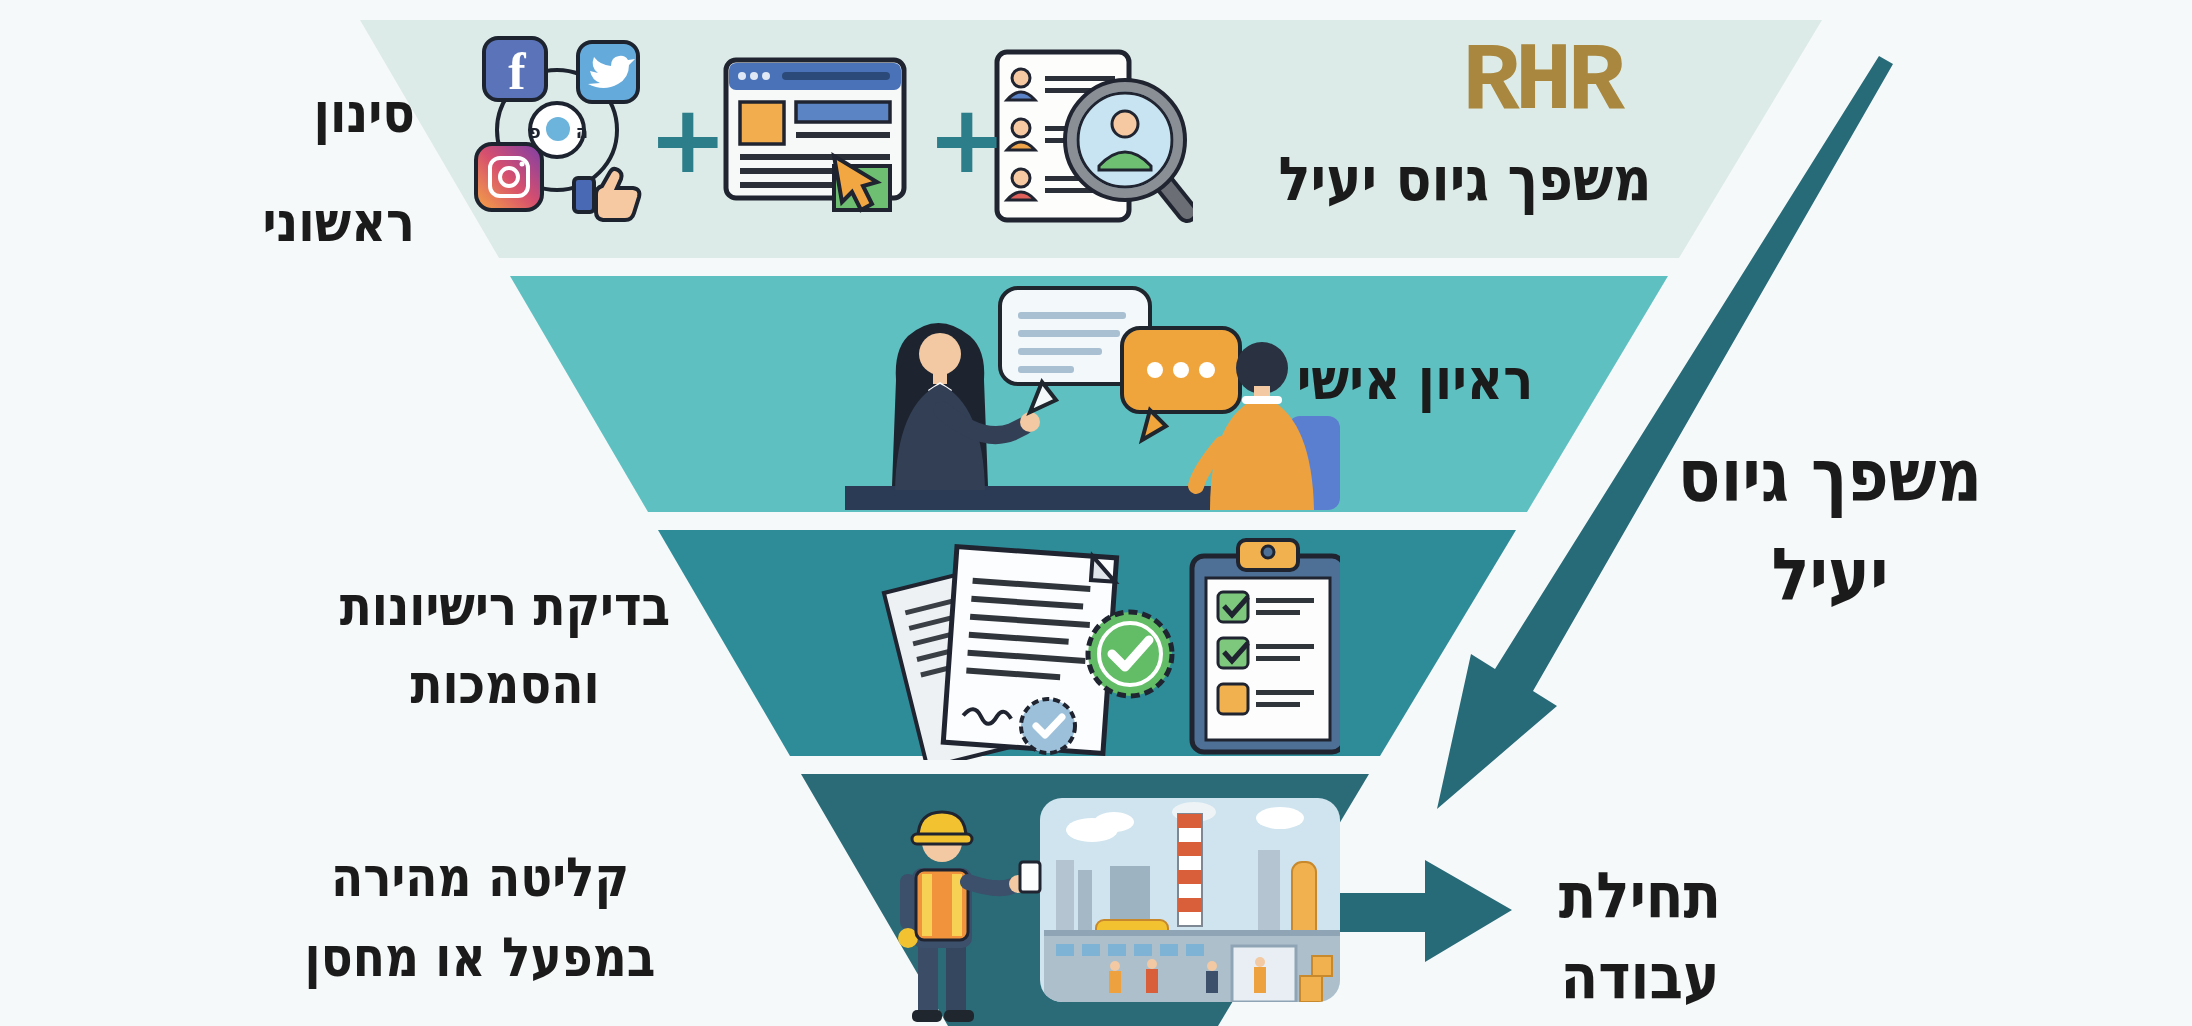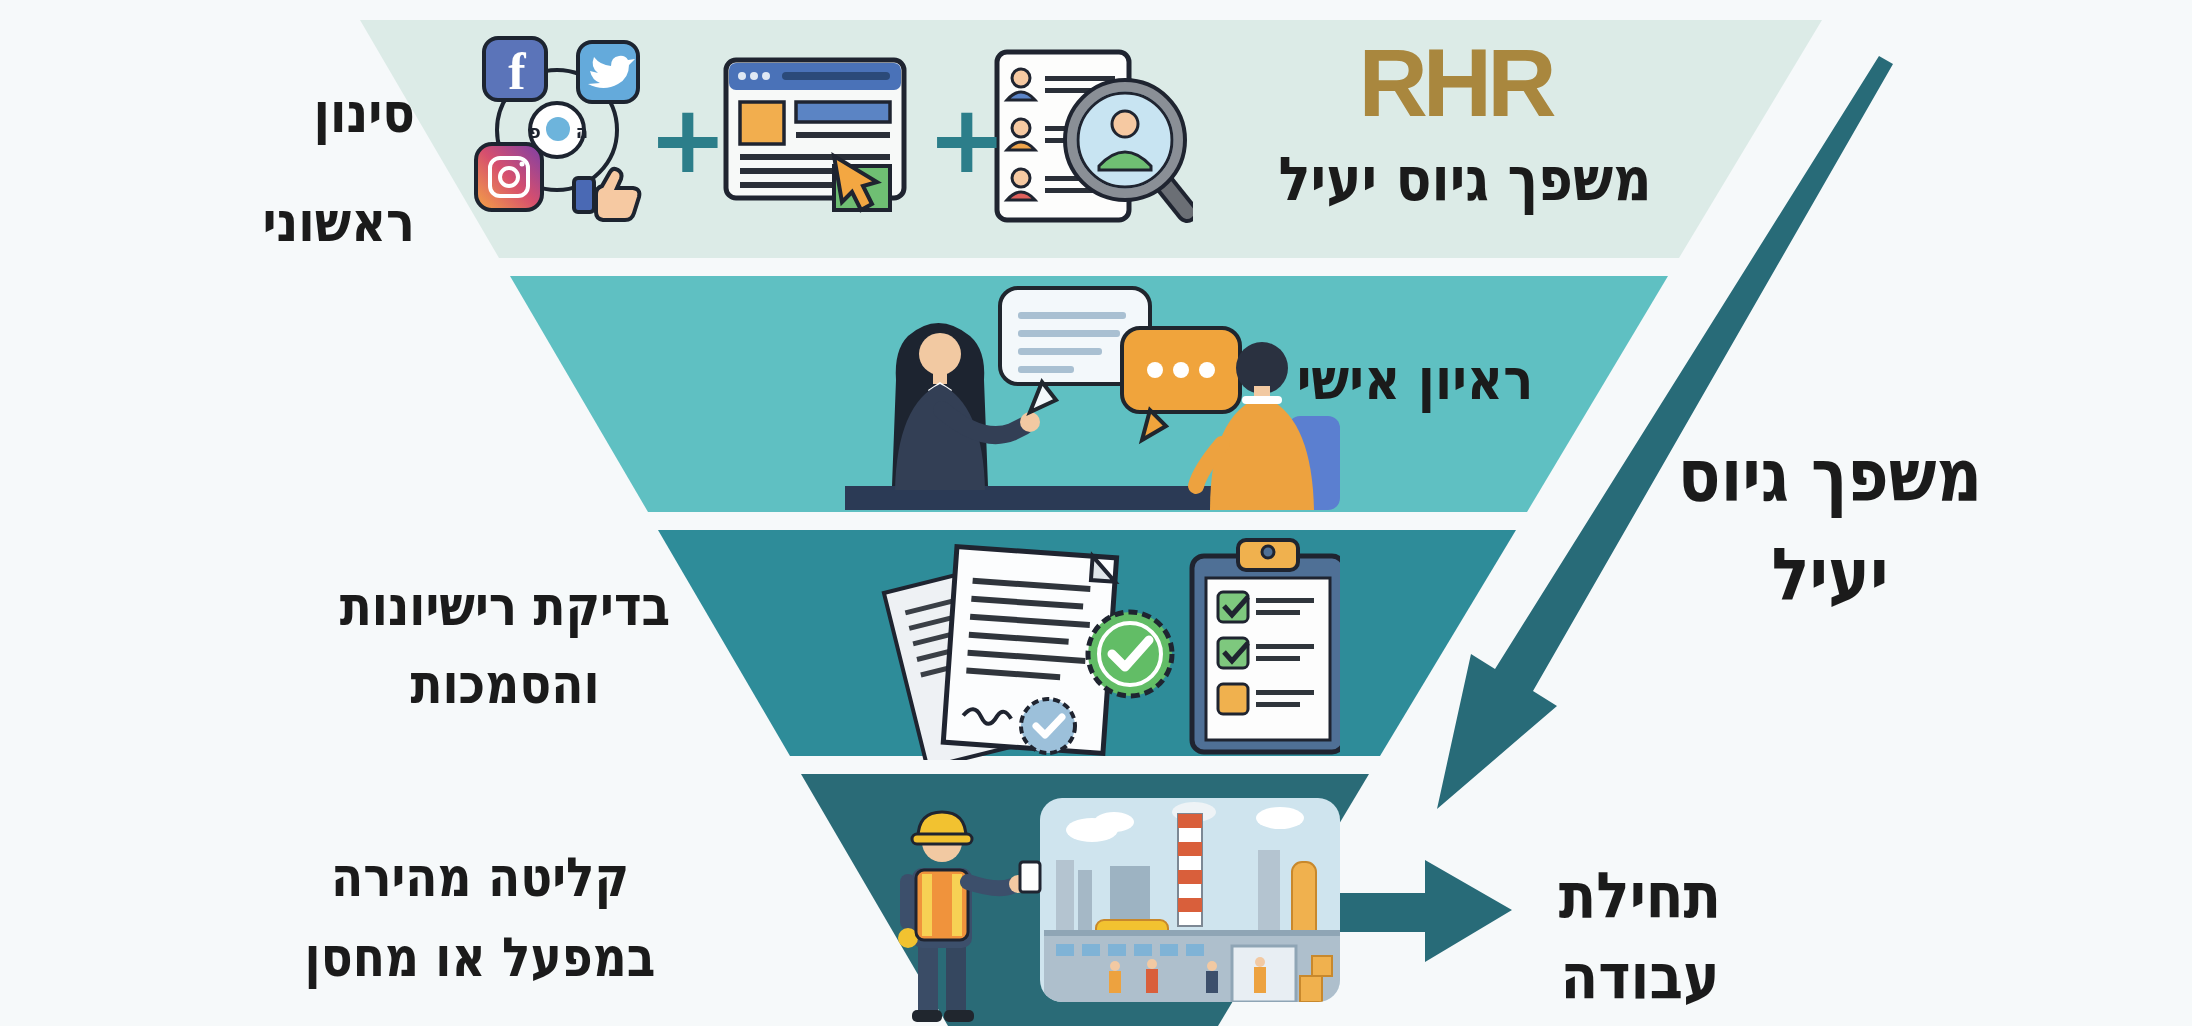--- a/index.html
+++ b/index.html
@@ -10,23 +10,23 @@
   }
   .layer{position:absolute;left:0;top:0;}
   .abs{position:absolute;}
   .lbl{
     color:#1b1b1b;font-weight:bold;text-align:center;
     transform:scaleY(1.15);transform-origin:center;
     white-space:nowrap;z-index:3;
   }
   .lbl.right-align{text-align:right;}
   #rhr-logo{
-    font-family:Liberation Sans, sans-serif;
+    font-family:Liberation Mono, monospace;
     font-weight:bold;color:#a9873e;font-size:96px;letter-spacing:-5px;
-    text-align:center;z-index:3;
+    text-align:right;z-index:3;
   }
   .plus{
     color:#2c7e8a;font-weight:bold;font-size:95px;line-height:1;
     text-align:center;z-index:3;
   }
   svg{display:block;}
   .icon-svg{position:absolute;z-index:2;}
 </style>
 </head>
 <body>

